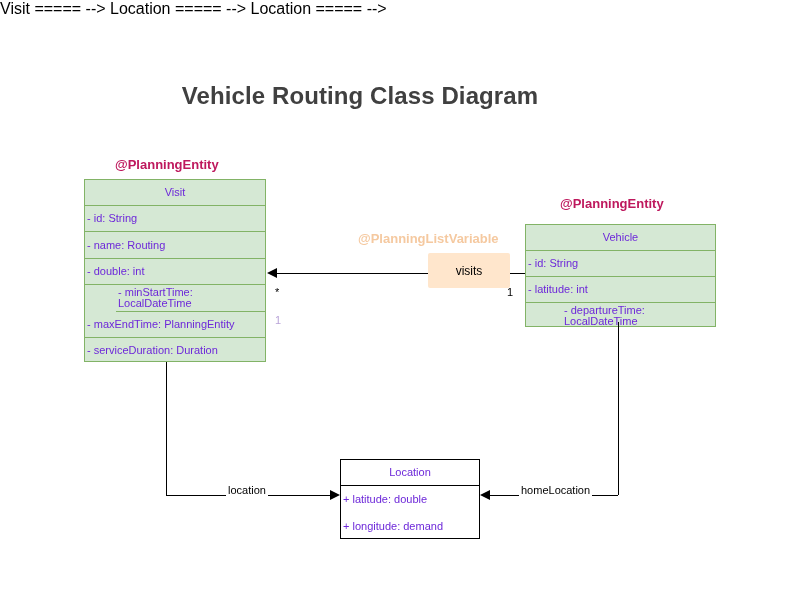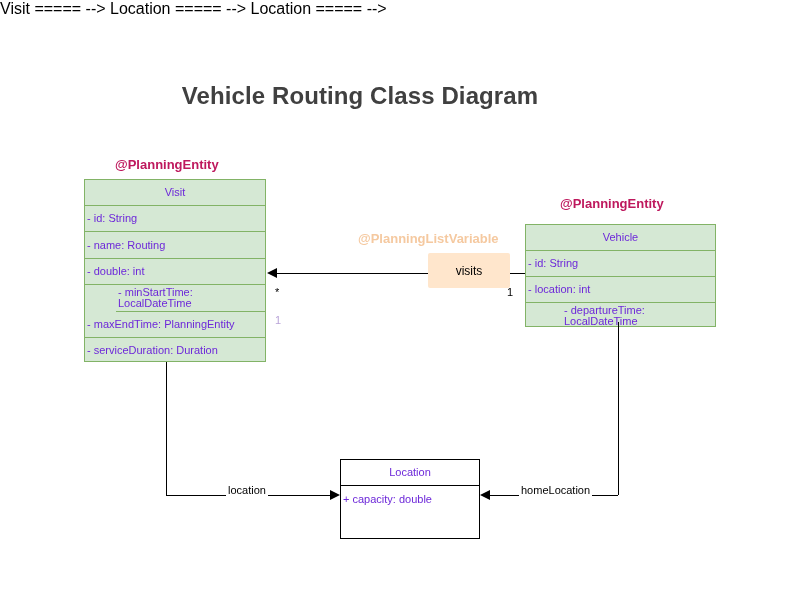--- a/index.html
+++ b/index.html
@@ -152,28 +152,29 @@
     <div class="uml-row attr" style="height:26px;">- maxEndTime: PlanningEntity</div>
     <div class="uml-row attr" style="height:25px;">- serviceDuration: Duration</div>
   </div>
 
   
   <div class="stereotype stereotype-green" style="left:560px; top:196px;">@PlanningEntity</div>
 
   <div class="uml-class" style="left:525px; top:224px; width:191px; height:103px;">
     <div class="uml-row header" style="height:26px;">Vehicle</div>
     <div class="uml-row attr" style="height:26px;">- id: String</div>
-    <div class="uml-row attr" style="height:26px;">- location: int</div>
+    <div class="uml-row attr" style="height:26px;">- latitude: int</div>
     <div class="uml-row attr" style="height:25px;margin-left:36px;">- departureTime: LocalDateTime</div>
   </div>
 
   
   <div class="uml-class plain" style="left:340px; top:459px; width:140px; height:80px;">
     <div class="uml-row header" style="height:26px;">Location</div>
-    <div class="uml-row attr noline" style="height:26px;">+ capacity: double</div>
+    <div class="uml-row attr noline" style="height:27px;">+ latitude: double</div>
+    <div class="uml-row attr noline" style="height:26px;">+ longitude: demand</div>
   </div>
 
    Visit ===== --&gt;
   <div class="line-h" style="left:272px; top:273px; width:253px;"></div>
   <div class="arrow arrow-left" style="left:267px; top:268px;"></div>
 
   <div class="stereotype stereotype-orange" style="left:358px; top:231px;">@PlanningListVariable</div>
 
   <div class="var-box" style="left:428px; top:253px; width:82px; height:35px;">visits</div>
 

